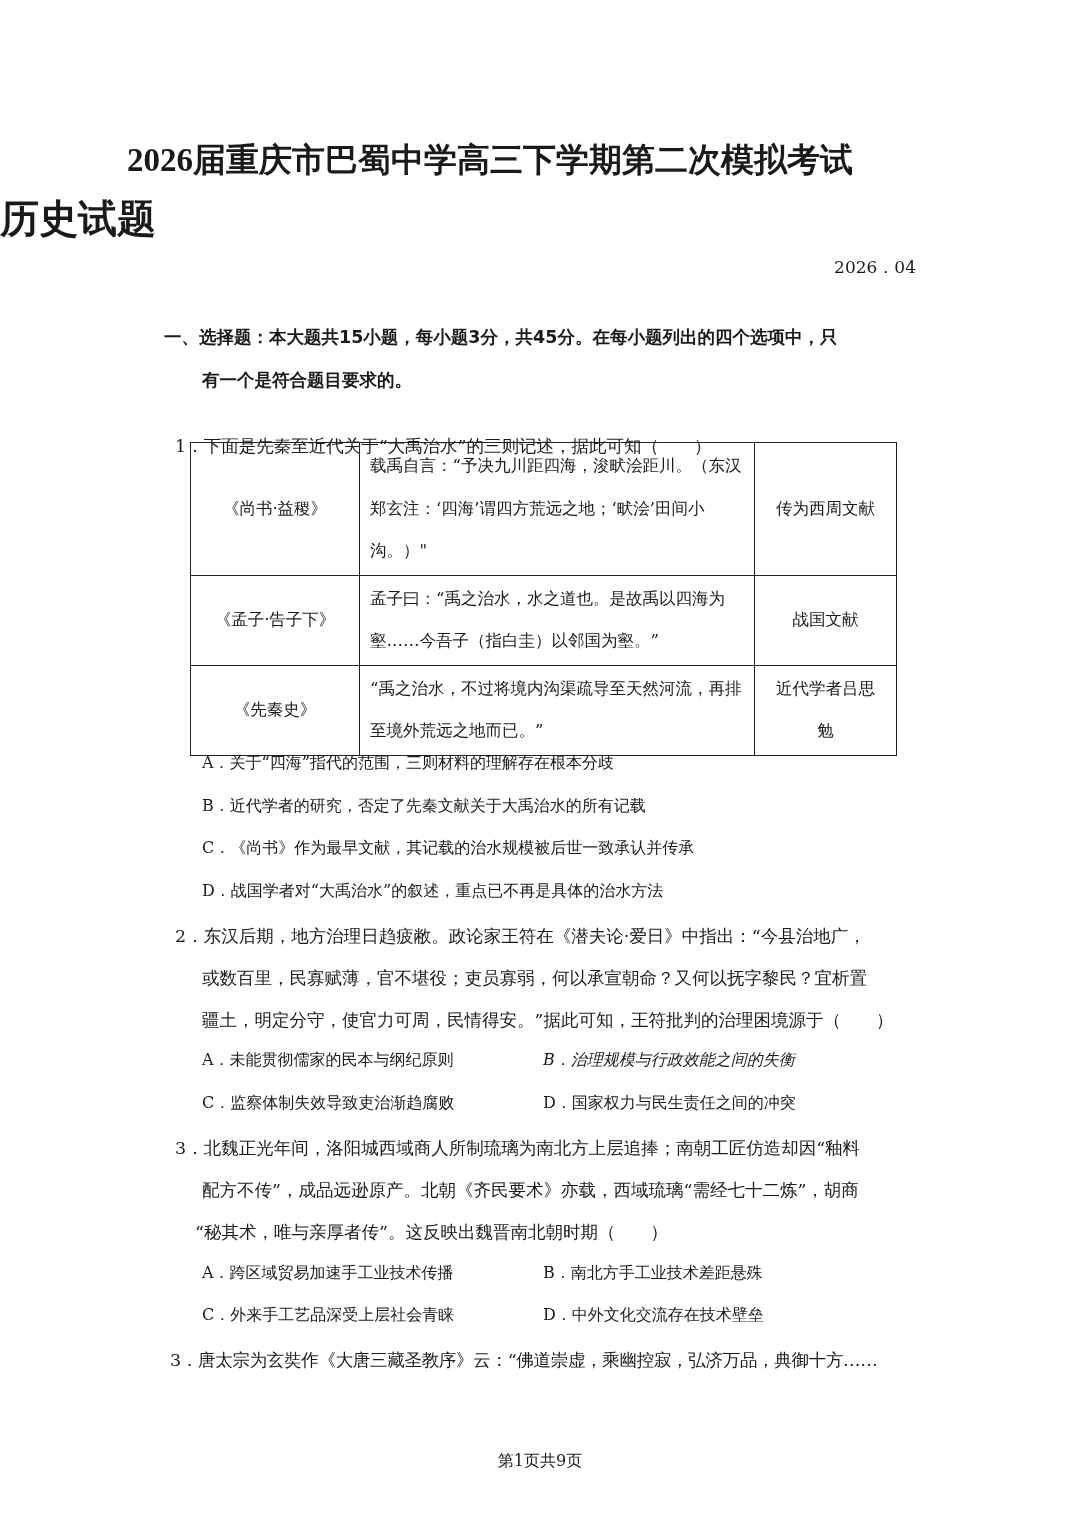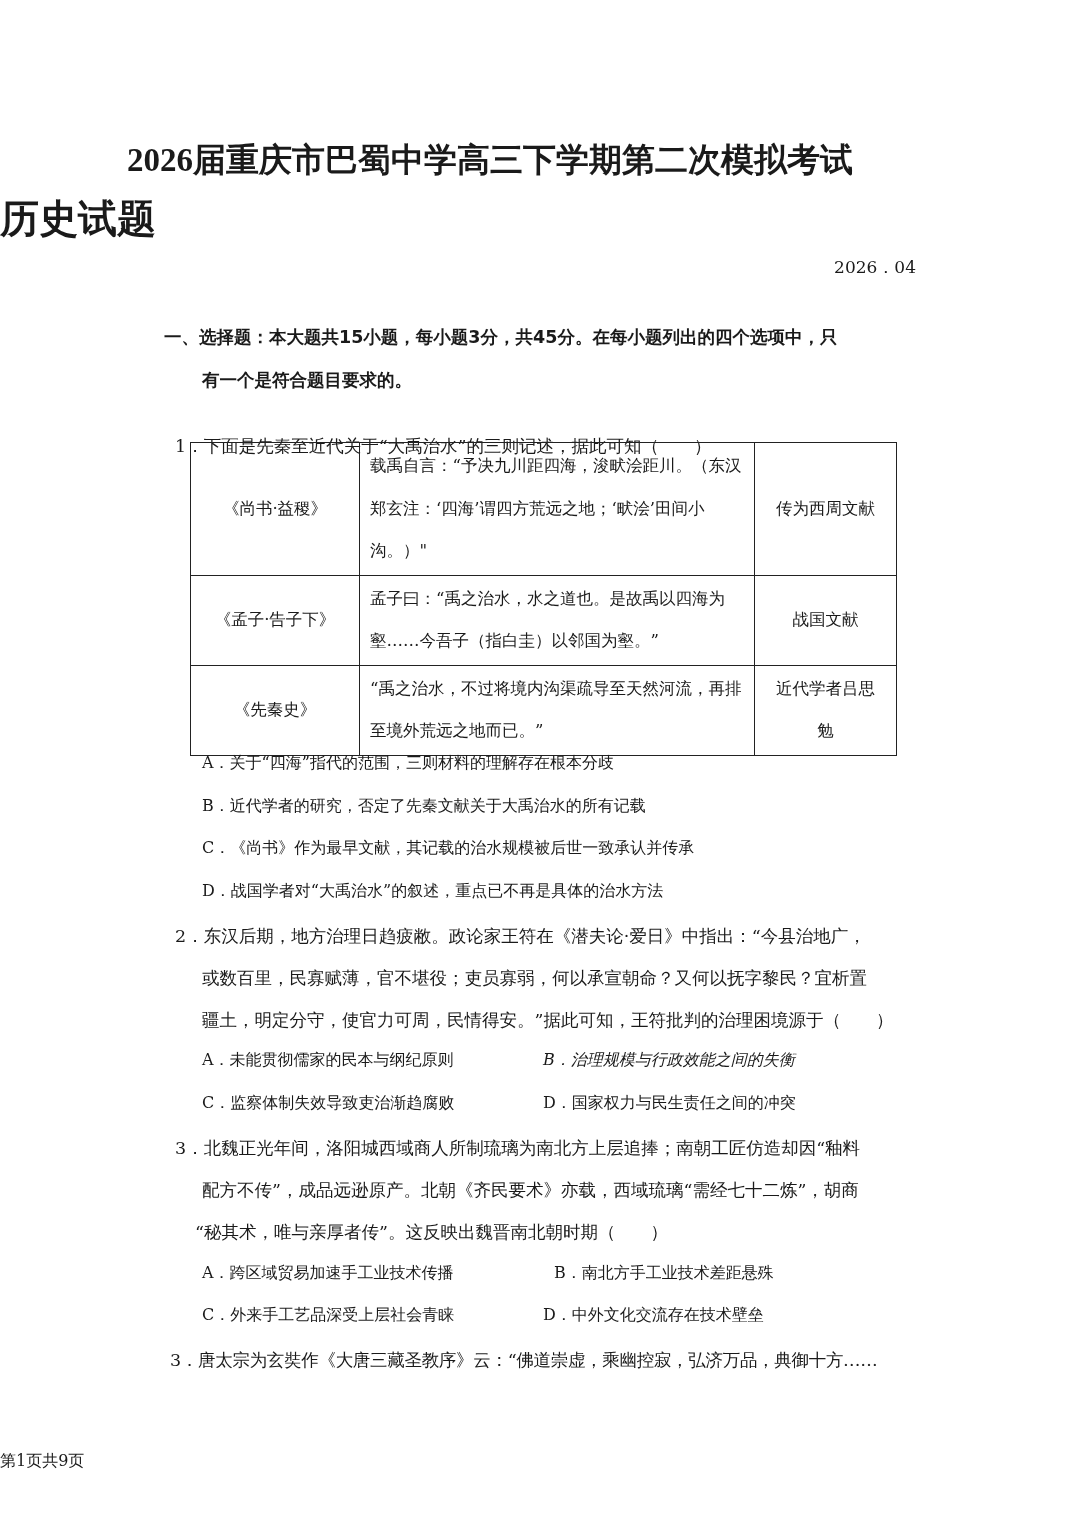--- a/index.html
+++ b/index.html
@@ -13,21 +13,21 @@
   .date { right:164px; top:256px; font-size:17px; }
   .sec { left:164px; font-size:17.5px; font-weight:bold; font-family:"DejaVu Sans","Liberation Sans",sans-serif; }
   .line { font-size:17.5px; }
   table.src { position:absolute; left:190px; top:442px; width:707px; border-collapse:collapse;
               font-size:16.5px; font-family:"DejaVu Serif","Liberation Serif",serif; }
   table.src td { border:1.5px solid #222; vertical-align:middle; padding:2px 10px; line-height:42.5px; }
   table.src td.c1 { width:148px; text-align:center;margin-left:40px; }
   table.src td.c2 { width:374px; text-align:left; white-space:normal; }
   table.src td.c3 { text-align:center; white-space:normal; }
   .opt { font-size:16px; }
-  .footer { left:0; width:1080px; top:1451px; text-align:left; font-size:16px; }
+  .footer { left:0; width:1080px; top:1451px; text-align:center; font-size:16px; }
 </style>
 </head>
 <body>
 
 <div class="abs title1">2026届重庆市巴蜀中学高三下学期第二次模拟考试</div>
 <div class="abs title2">历史试题</div>
 <div class="abs date">2026．04</div>
 
 <div class="abs sec" style="top:325px;">一、选择题：本大题共15小题，每小题3分，共45分。在每小题列出的四个选项中，只</div>
 <div class="abs sec" style="left:202px; top:368px;">有一个是符合题目要求的。</div>
@@ -64,19 +64,19 @@
 <div class="abs line" style="left:202px; top:1008px;">疆土，明定分守，使官力可周，民情得安。”据此可知，王符批判的治理困境源于（　　）</div>
 <div class="abs opt" style="left:202px; top:1050px;">A．未能贯彻儒家的民本与纲纪原则</div>
 <div class="abs opt" style="left:543px; top:1050px;font-style:italic;">B．治理规模与行政效能之间的失衡</div>
 <div class="abs opt" style="left:202px; top:1093px;">C．监察体制失效导致吏治渐趋腐败</div>
 <div class="abs opt" style="left:543px; top:1093px;">D．国家权力与民生责任之间的冲突</div>
 
 <div class="abs line" style="left:175px; top:1136px;">3．北魏正光年间，洛阳城西域商人所制琉璃为南北方上层追捧；南朝工匠仿造却因“釉料</div>
 <div class="abs line" style="left:202px; top:1178px;">配方不传”，成品远逊原产。北朝《齐民要术》亦载，西域琉璃“需经七十二炼”，胡商</div>
 <div class="abs line" style="left:195px; top:1220px;">“秘其术，唯与亲厚者传”。这反映出魏晋南北朝时期（　　）</div>
 <div class="abs opt" style="left:202px; top:1263px;">A．跨区域贸易加速手工业技术传播</div>
-<div class="abs opt" style="left:543px; top:1263px;margin-left:11px;">B．南北方手工业技术差距悬殊</div>
+<div class="abs opt" style="left:543px; top:1263px;">B．南北方手工业技术差距悬殊</div>
 <div class="abs opt" style="left:202px; top:1305px;">C．外来手工艺品深受上层社会青睐</div>
 <div class="abs opt" style="left:543px; top:1305px;text-align:center;">D．中外文化交流存在技术壁垒</div>
 
 <div class="abs line" style="left:170px; top:1348px; letter-spacing:-0.3px;">3．唐太宗为玄奘作《大唐三藏圣教序》云：“佛道崇虚，乘幽控寂，弘济万品，典御十方……</div>
 
 <div class="abs footer">第1页共9页</div>
 
 </body></html>

